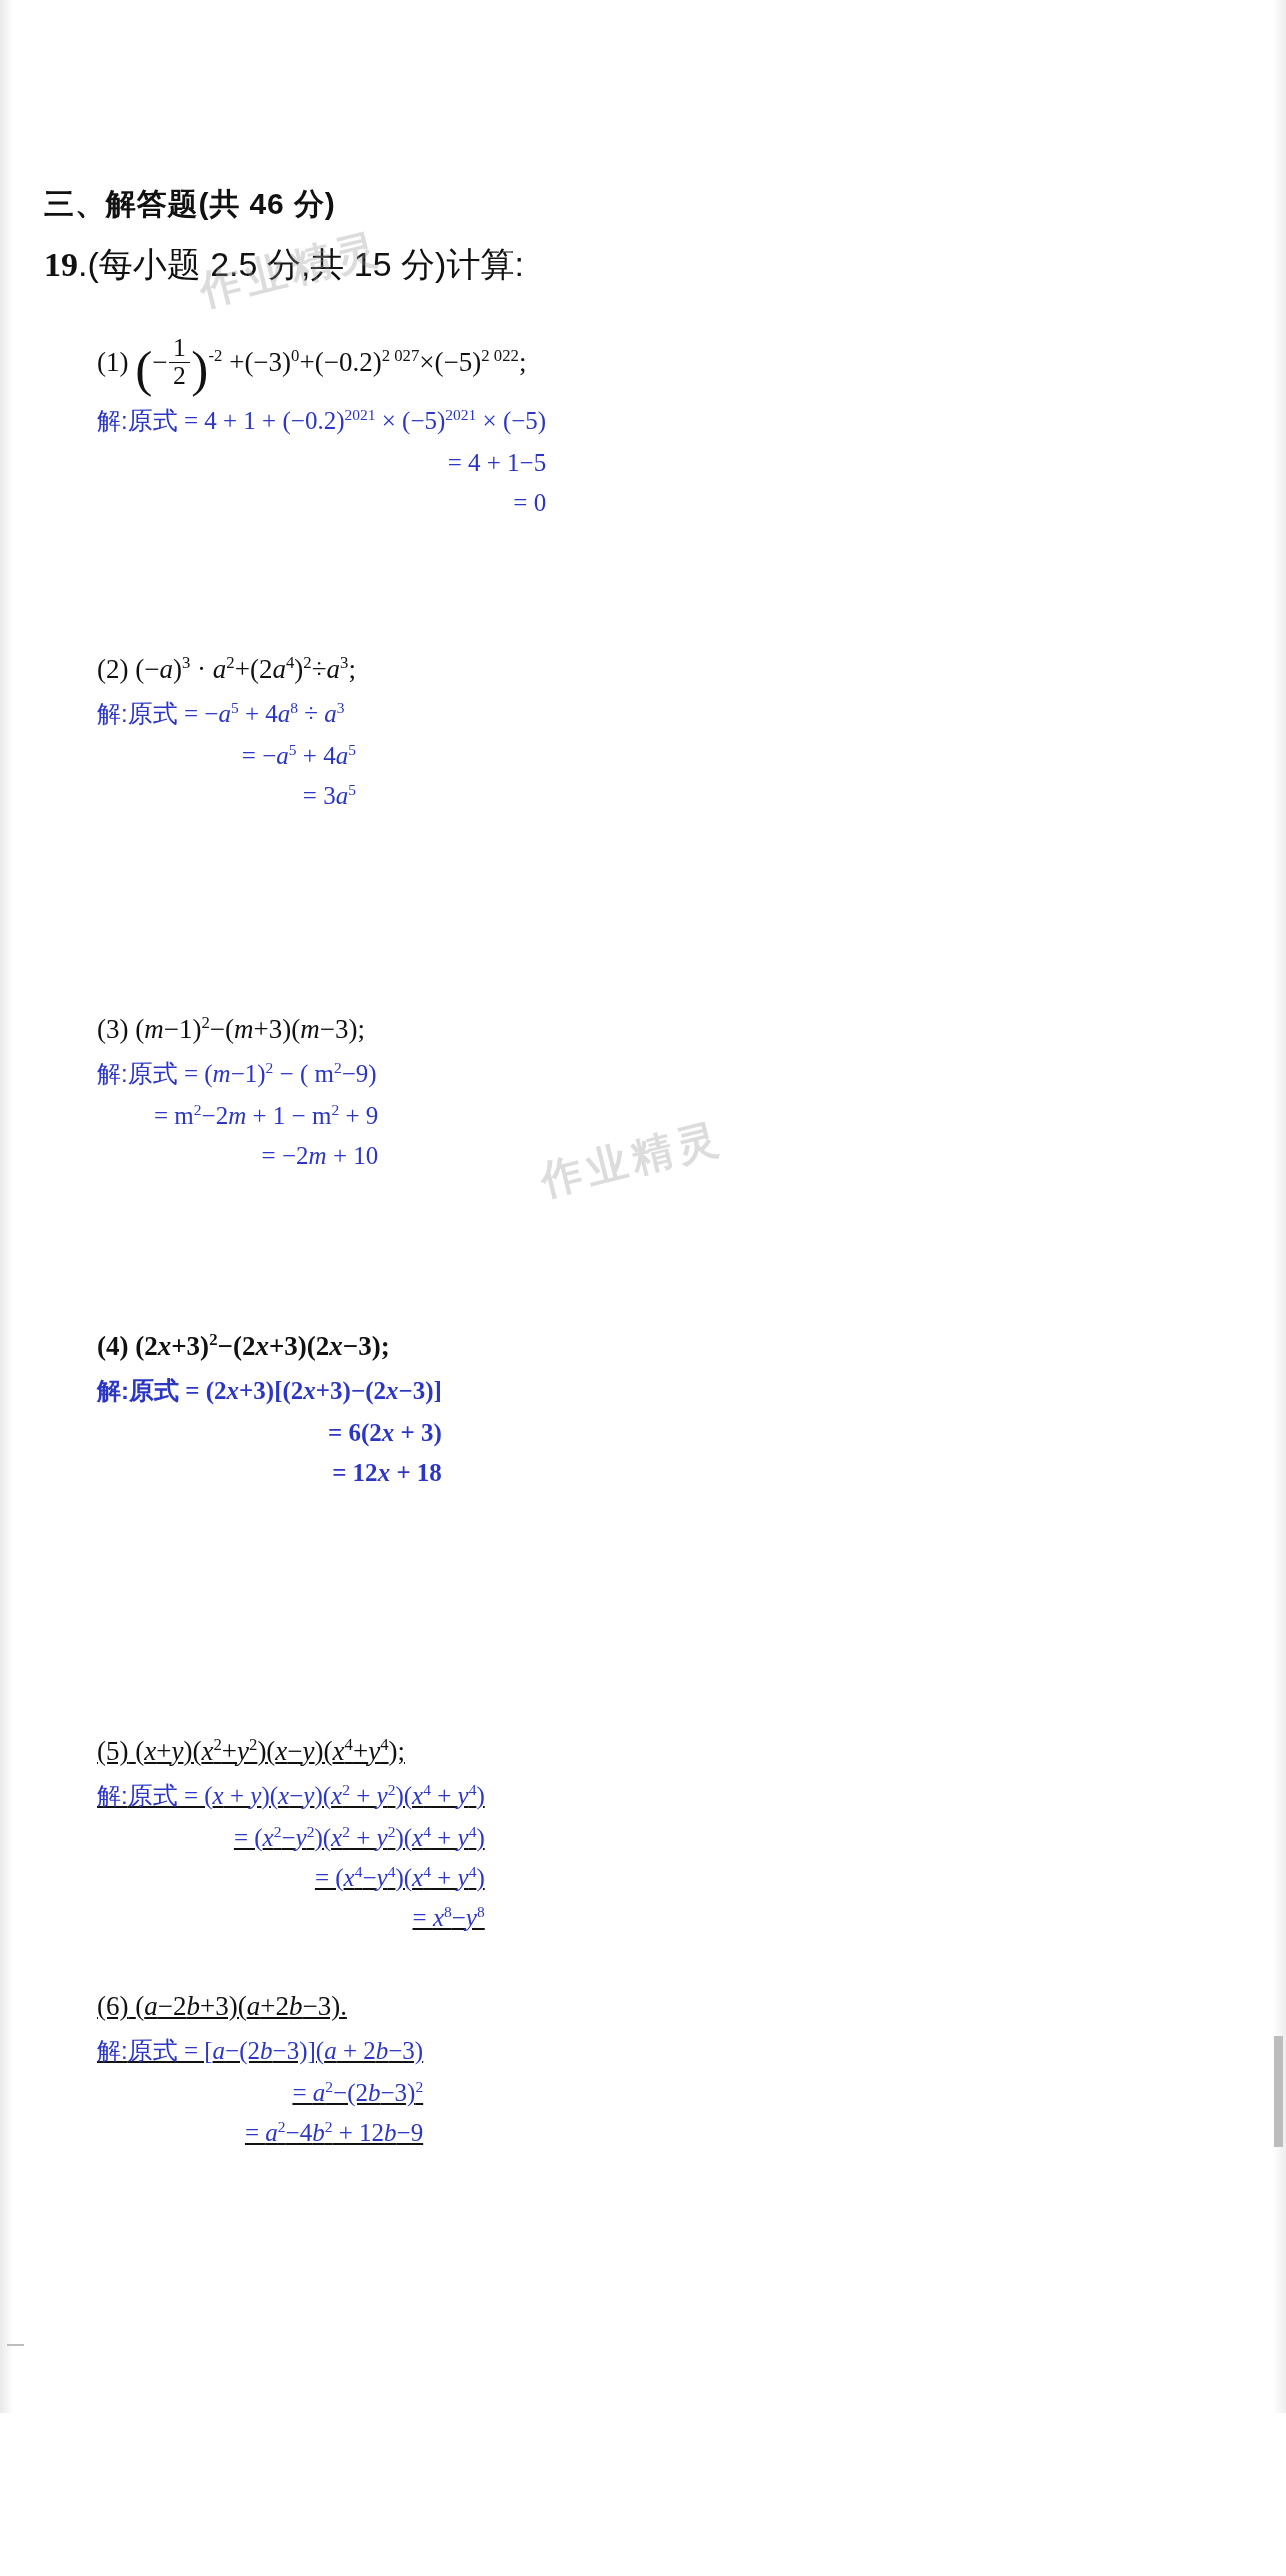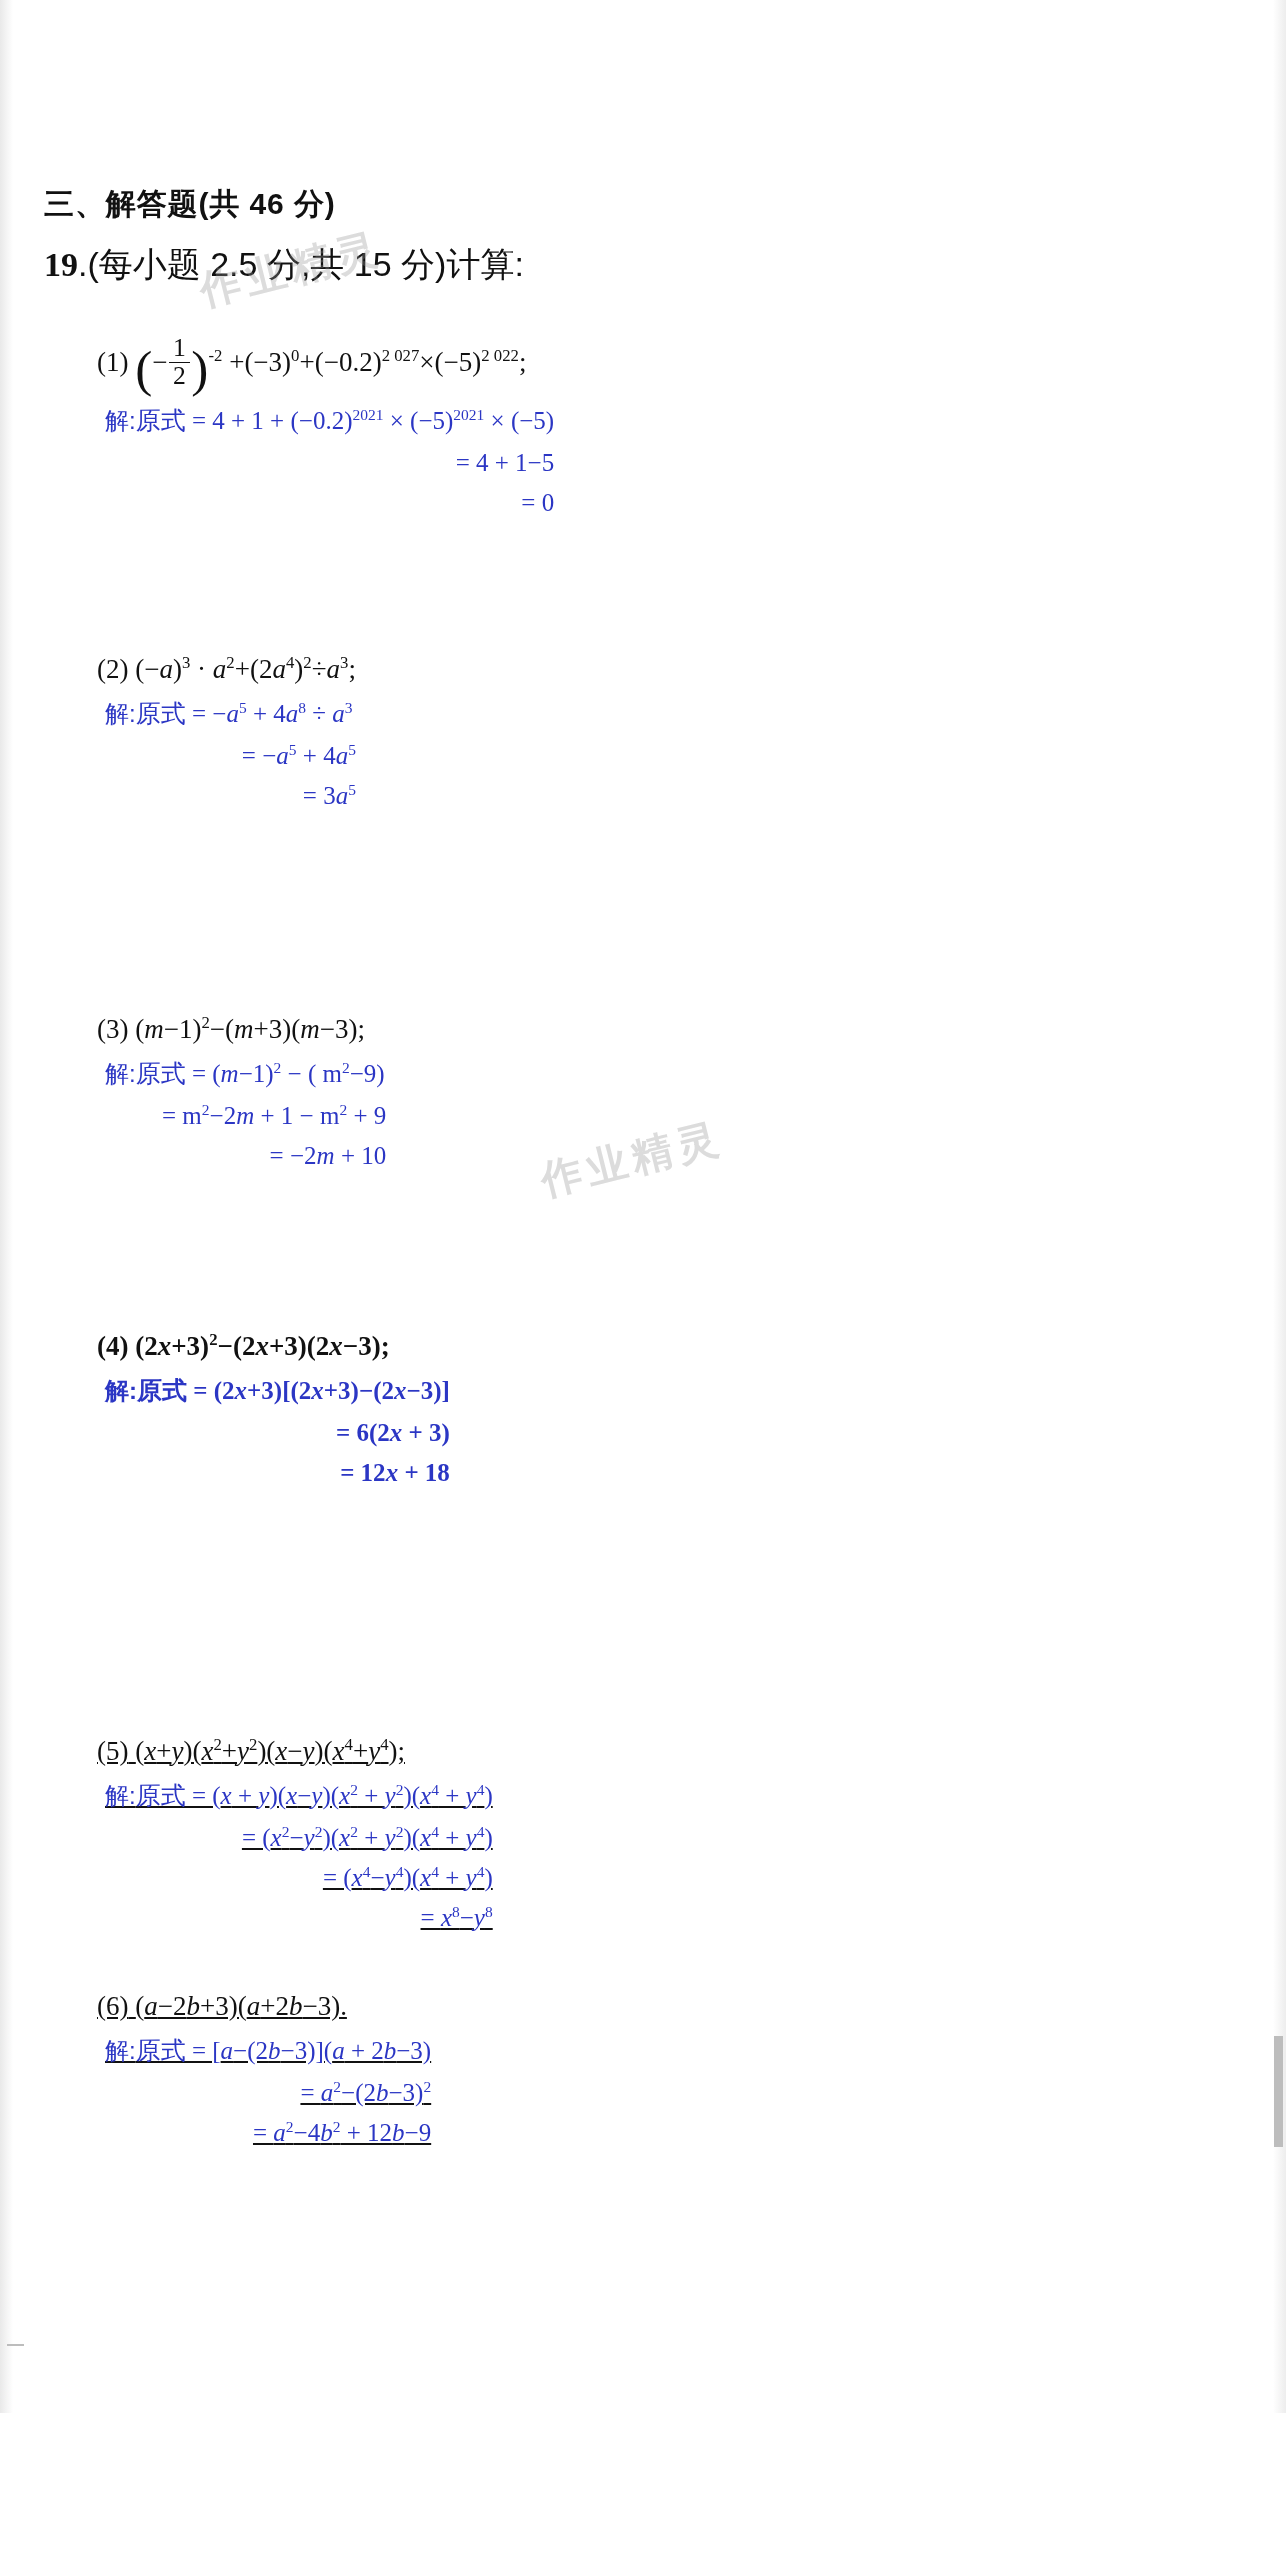--- a/index.html
+++ b/index.html
@@ -66,21 +66,20 @@
     white-space: nowrap;
   }
   .sol {
     color: #2b36c4;
     font-family: "Liberation Serif", serif;
     font-size: 25px;
     white-space: nowrap;
   }
   .sol-line {
     margin-top: 12px;
-    margin-left: 8px;
   }
   .sol-indent {
     padding-left: 57px;
     text-align: right;
   }
   .sol-label {
     font-family: "Liberation Sans", sans-serif;
     font-size: 24px;
   }
   

